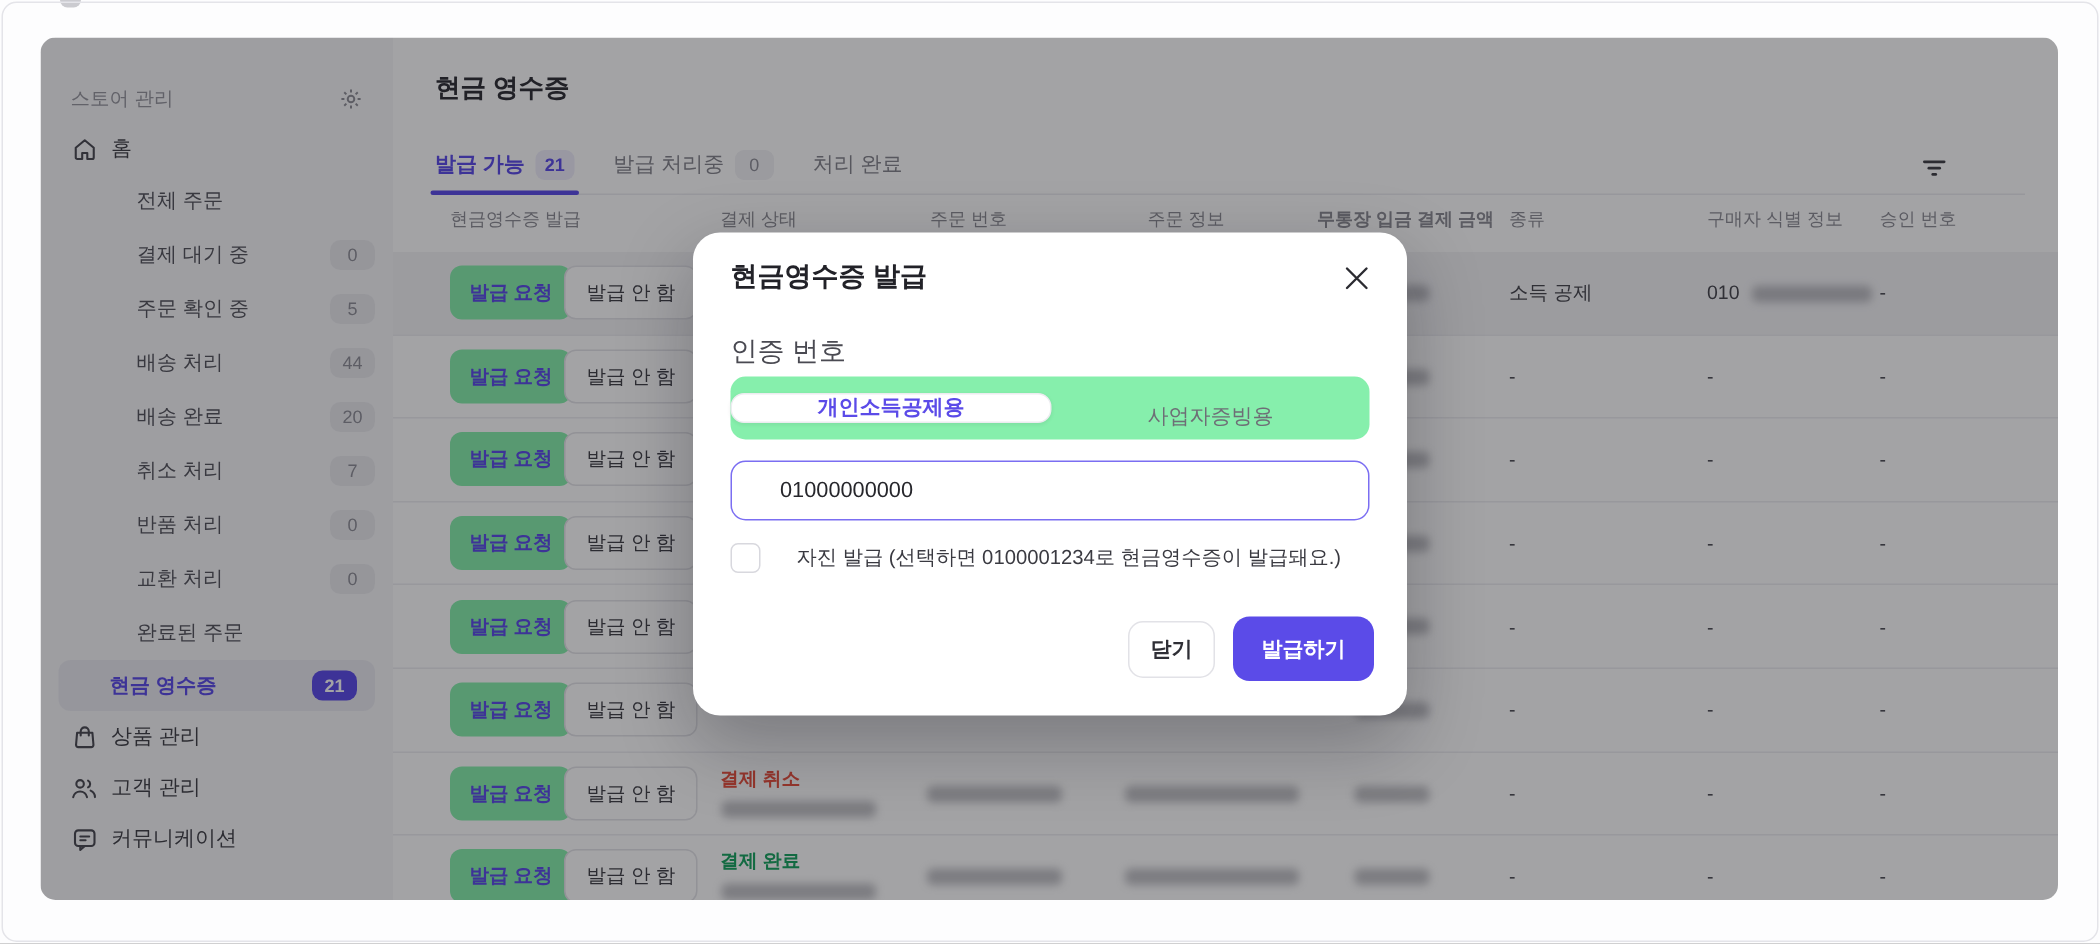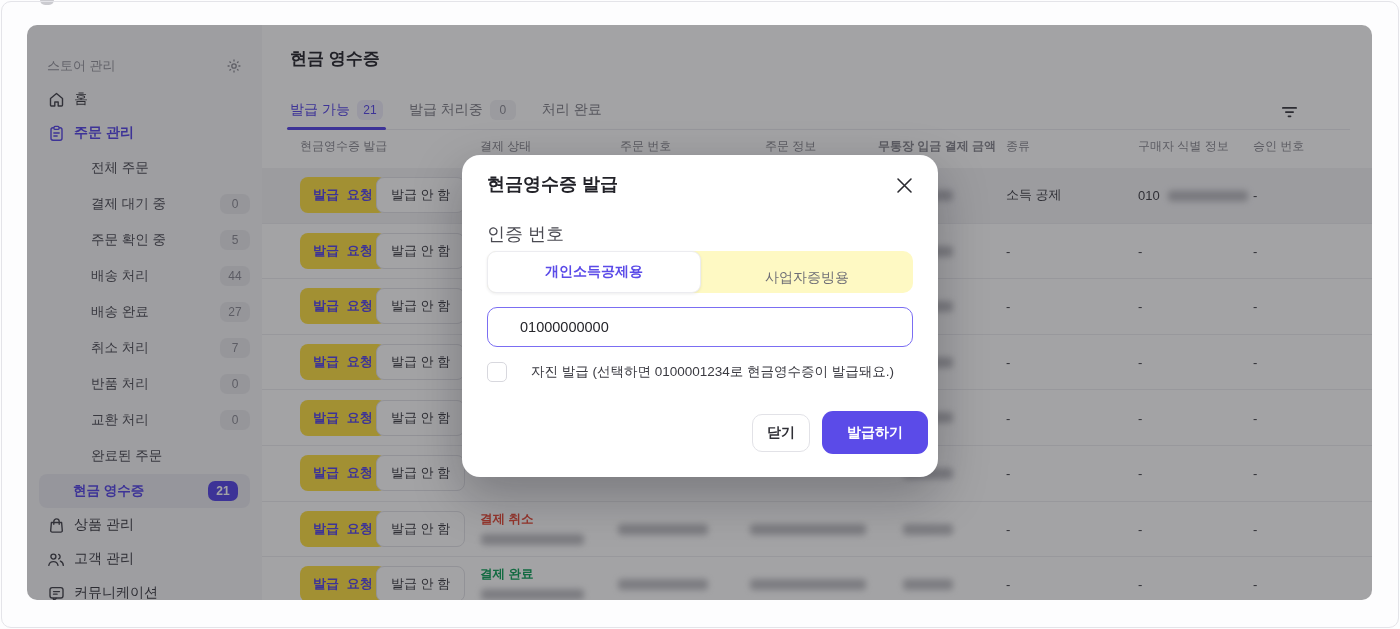--- a/index.html
+++ b/index.html
@@ -28,56 +28,56 @@
   .side-item .grow{flex:1;}
   .badge{min-width:18px;height:20px;padding:0 6px;border-radius:7px;background:#ebebee;color:#8f8f98;font-size:12px;display:inline-flex;align-items:center;justify-content:center;}
   .badge.purple{background:#5B4BE8;color:#fff;font-weight:bold;}
 
   
   .main{flex:1;position:relative;background:#fff;}
   .page-title{position:absolute;left:28px;top:22px;margin:0;font-size:17px;font-weight:bold;color:#2e2e35;}
   .tabsbar{position:absolute;left:28px;right:22px;top:70px;height:34px;border-bottom:1px solid #ececf0;display:flex;gap:26px;}
   .tab{position:relative;display:inline-flex;align-items:center;gap:7px;font-size:14px;color:#85858d;padding:6px 0 10px;cursor:pointer;}
   .tab .cnt{height:20px;min-width:14px;padding:0 6px;border-radius:6px;background:#f2f2f5;color:#8f8f98;font-size:12px;display:inline-flex;align-items:center;justify-content:center;}
-  .tab.active{color:#5B4BE8;font-weight:normal;}
+  .tab.active{color:#5B4BE8;font-weight:bold;}
   .tab.active .cnt{color:#5B4BE8;background:#efeefb;}
   .tab.active::after{content:"";position:absolute;left:-3px;right:-3px;bottom:-1px;height:3px;border-radius:2px;background:#5B4BE8;}
   .filter-btn{position:absolute;left:1012px;top:74px;width:30px;height:26px;display:flex;align-items:center;justify-content:center;cursor:pointer;}
 
   .thead{position:absolute;left:0;top:110px;width:100%;height:22px;font-size:12px;color:#8d8d95;}
   .thead span{position:absolute;top:3px;white-space:nowrap;}
   .rows{position:absolute;left:0;top:143px;right:0;bottom:0;overflow:hidden;}
   .trow{position:relative;height:55.6px;border-bottom:1px solid #eeeef1;box-sizing:border-box;}
   .trow.hl{background:#f4f4f6;}
   
   .p1{left:38px;} .p2{left:218px;} .p3{left:358px;text-align:right;} .p4{left:503px;}
   .p5{left:616px;font-weight:bold;} .p6{left:744px;} .p7{left:876px;} .p8{left:991px;}
   .cell{position:absolute;top:50%;transform:translateY(-50%);font-size:13px;color:#46464d;white-space:nowrap;}
-  .btn-req{position:absolute;left:38px;top:50%;transform:translateY(-50%);height:36px;padding:0 13px;border:none;border-radius:8px;background:#fde047;color:#5B4BE8;font-size:13px;font-weight:bold;cursor:pointer;font-family:Liberation Mono, monospace;}
+  .btn-req{position:absolute;left:38px;top:50%;transform:translateY(-50%);height:36px;padding:0 13px;border:none;border-radius:8px;background:#86efac;color:#5B4BE8;font-size:13px;font-weight:bold;cursor:pointer;font-family:Liberation Serif, serif;}
   .btn-skip{position:absolute;left:114px;top:50%;transform:translateY(-50%);height:36px;padding:0 14px;border:1px solid #e4e4e8;border-radius:8px;background:#fff;color:#3f3f46;font-size:13px;cursor:pointer;font-family:inherit;}
   .status-wrap{position:absolute;left:218px;top:9px;font-size:12.5px;font-weight:bold;}
   .status-wrap.cancel{color:#E8503E;} .status-wrap.complete{color:#17A45F;}
   .blur{position:absolute;height:11px;border-radius:4px;background:#85858d;opacity:.5;filter:blur(3px);}
   .blur.line2{top:32px;}
   .buyer-blur{display:inline-block;width:80px;height:11px;border-radius:4px;background:#85858d;opacity:.5;filter:blur(3px);margin-left:8px;vertical-align:middle;}
 
   
   .modal{position:absolute;left:462px;top:155px;width:476px;height:322px;background:#fff;border-radius:18px;z-index:20;box-shadow:0 18px 50px rgba(10,10,20,.28);}
   .modal-title{position:absolute;left:25px;top:17px;margin:0;font-size:18px;font-weight:bold;color:#222228;}
   .modal-close{position:absolute;right:24px;top:20px;width:20px;height:20px;cursor:pointer;display:flex;align-items:center;justify-content:center;}
   .field-label{position:absolute;left:25px;top:67px;font-size:18px;color:#4a4a52;}
-  .seg{position:absolute;left:25px;top:96px;width:426px;height:42px;background:#fef9c3;border-radius:10px;display:flex;padding:0;box-sizing:border-box;}
+  .seg{position:absolute;left:25px;top:96px;width:426px;height:42px;background:#86efac;border-radius:10px;display:flex;padding:0;box-sizing:border-box;align-items:center;}
   .seg-item{flex:1;display:flex;align-items:center;justify-content:center;font-size:14px;color:#6e6e76;border-radius:9px;cursor:pointer;margin-top:12px;}
   .seg-item.active{background:#fff;color:#5B4BE8;font-weight:bold;margin:0;box-shadow:0 1px 3px rgba(20,20,30,.08);border:1px solid #ececf0;}
   .auth-input{position:absolute;left:25px;top:152px;width:426px;height:40px;box-sizing:border-box;border:1.5px solid #7b6ef2;border-radius:10px;padding:0 32px;font-size:14.5px;color:#26262b;font-family:inherit;outline:none;background:#fff;}
   .chk-row{position:absolute;left:25px;top:207px;display:flex;align-items:center;gap:24px;}
   .chk-box{width:20px;height:20px;border:1.5px solid #d8d8de;border-radius:5px;background:#fff;box-sizing:border-box;cursor:pointer;flex-shrink:0;}
   .chk-label{font-size:13.5px;color:#3a3a41;}
   .btn-close{position:absolute;left:290px;top:259px;width:58px;height:38px;border:1px solid #e2e2e7;border-radius:10px;background:#fff;color:#2f2f36;font-size:14px;font-weight:bold;cursor:pointer;font-family:inherit;}
-  .btn-submit{position:absolute;left:360px;top:256px;width:106px;height:43px;border:none;border-radius:11px;background:#5B4BE8;color:#fff;font-size:14px;font-weight:bold;cursor:pointer;font-family:inherit;}
+  .btn-submit{position:absolute;left:360px;top:256px;width:94px;height:43px;border:none;border-radius:11px;background:#5B4BE8;color:#fff;font-size:14px;font-weight:bold;cursor:pointer;font-family:inherit;}
   svg{display:block;}
 </style>
 </head>
 <body>
 
 <div class="page-frame"></div>
 <div class="top-notch"></div>
 
 <div class="app">
   <aside class="sidebar">
@@ -95,31 +95,20 @@
     <nav id="side-items">
         <div class="side-item">
           <span class="ic">
             <svg width="17" height="17" viewBox="0 0 17 17">
               <path d="M2.5 7.5 8.5 2.5l6 5v6.5a1 1 0 0 1-1 1h-3.3v-4h-3.4v4H3.5a1 1 0 0 1-1-1z" fill="none" stroke="#4a4a52" stroke-width="1.4" stroke-linejoin="round"></path>
             </svg>
           </span>
           <span>홈</span>
           <span class="grow"></span>
         </div>
-        <div class="side-item accent">
-          <span class="ic">
-            <svg width="17" height="17" viewBox="0 0 17 17">
-              <rect x="3" y="2.8" width="11" height="12.4" rx="2" fill="none" stroke="#5B4BE8" stroke-width="1.4"></rect>
-              <rect x="6" y="1.4" width="5" height="3" rx="1" fill="#f7f7f9" stroke="#5B4BE8" stroke-width="1.3"></rect>
-              <path d="M5.8 8h5.4M5.8 11h3.4" stroke="#5B4BE8" stroke-width="1.3" stroke-linecap="round"></path>
-            </svg>
-          </span>
-          <span>주문 관리</span>
-          <span class="grow"></span>
-        </div>
         <div class="side-item sub">
           <span>전체 주문</span>
           <span class="grow"></span>
         </div>
         <div class="side-item sub">
           <span>결제 대기 중</span>
           <span class="grow"></span>
           <span class="badge">0</span>
         </div>
         <div class="side-item sub">
@@ -128,21 +117,21 @@
           <span class="badge">5</span>
         </div>
         <div class="side-item sub">
           <span>배송 처리</span>
           <span class="grow"></span>
           <span class="badge">44</span>
         </div>
         <div class="side-item sub">
           <span>배송 완료</span>
           <span class="grow"></span>
-          <span class="badge">27</span>
+          <span class="badge">20</span>
         </div>
         <div class="side-item sub">
           <span>취소 처리</span>
           <span class="grow"></span>
           <span class="badge">7</span>
         </div>
         <div class="side-item sub">
           <span>반품 처리</span>
           <span class="grow"></span>
           <span class="badge">0</span>

